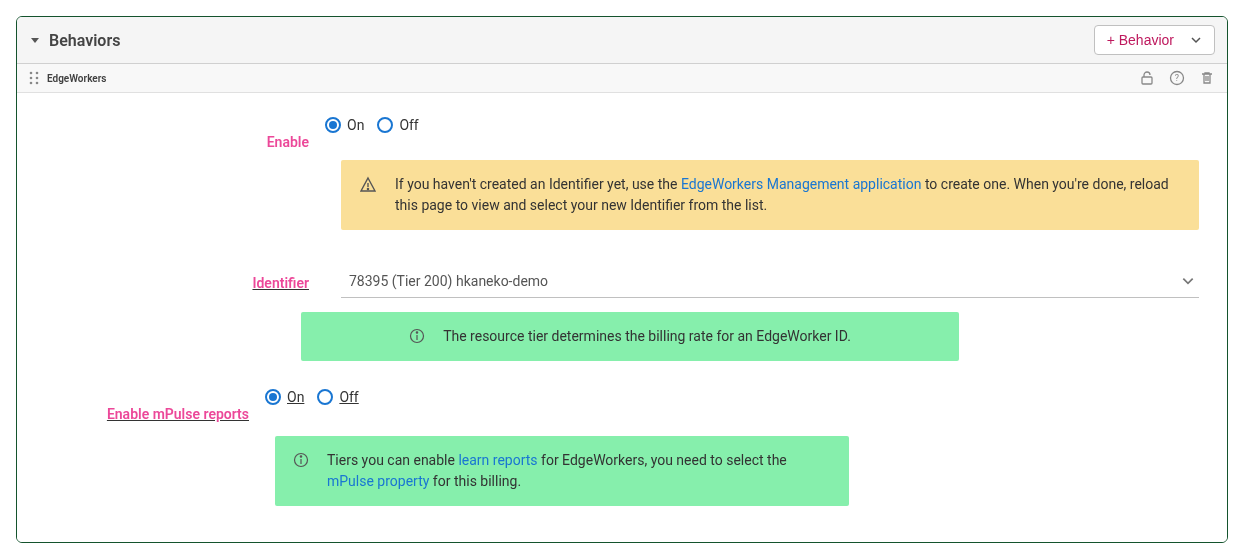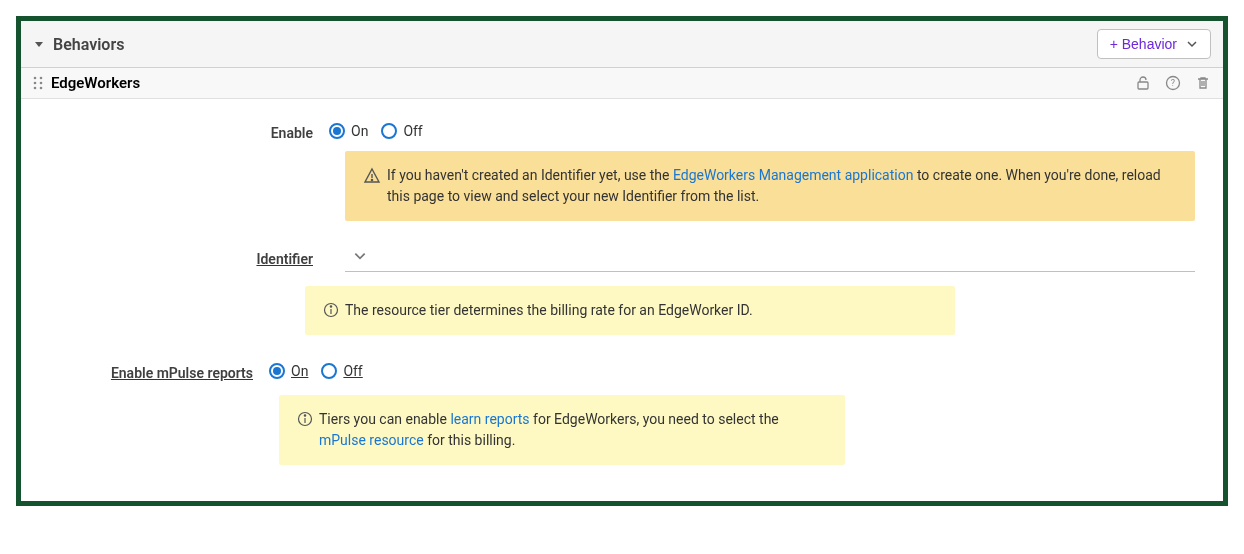--- a/index.html
+++ b/index.html
@@ -5,22 +5,22 @@
   * { box-sizing: border-box; }
   body {
     margin: 0;
     padding: 16px;
     font-family: -apple-system, BlinkMacSystemFont, "Segoe UI", Roboto, Helvetica, Arial, sans-serif;
     font-size: 14px;
     color: #333;
     background: #fff;
   }
   .panel {
-    border: 5px solid #14532d;
-    border-radius: 0;
+    border: 1px solid #14532d;
+    border-radius: 6px;
     overflow: hidden;
   }
   .panel-header {
     display: flex;
     align-items: center;
     justify-content: space-between;
     background: #f5f5f5;
     border-bottom: 1px solid #d0d0d0;
     padding: 8px 12px;
   }
@@ -31,46 +31,46 @@
   }
   .panel-title {
     font-weight: 600;
     font-size: 16px;
     color: #444;
   }
   .chevron-icon svg { display:block; }
   .add-behavior-btn {
     display: flex;
     align-items: center;
-    gap: 9px;
+    gap: 16px;
     background: #fff;
     border: 1px solid #c0c0c0;
     border-radius: 4px;
     padding: 6px 12px;
     font-size: 14px;
-    color: #6d28d9;
+    color: #be185d;
     cursor: pointer;
   }
   .sub-header {
     display: flex;
     align-items: center;
     justify-content: space-between;
     background: #f8f8f8;
     border-bottom: 1px solid #e0e0e0;
     padding: 6px 12px;
   }
   .sub-header-left {
     display: flex;
     align-items: center;
     gap: 8px;
   }
   .sub-header-title {
     font-weight: 600;
-    font-size: 15px;
-    color: #000000;
+    font-size: 10px;
+    color: #404040;
   }
   .sub-header-right {
     display: flex;
     align-items: center;
     gap: 14px;
     color: #777;
   }
   .icon-btn { cursor: pointer; display:flex; align-items:center; }
   .content {
     padding: 24px 28px 36px 28px;
@@ -80,21 +80,22 @@
     display: flex;
     align-items: flex-start;
     margin-bottom: 10px;
   }
   .form-label {
     width: 280px;
     text-align: right;
     font-weight: 600;
     padding-right: 16px;
     padding-top: 2px;
-    color: #404040;
+    color: #ec4899;
+    margin-top: 15px;
   }
   .form-control {
     flex: 1;
     display: flex;
     align-items: center;
     gap: 20px;
   }
   .radio-group {
     display: flex;
     align-items: center;
@@ -116,33 +117,34 @@
   }
   .radio-circle.selected::after {
     content: "";
     width: 8px; height: 8px;
     border-radius: 50%;
     background: #1976d2;
   }
   .alert {
     display: flex;
     align-items: flex-start;
-    gap: 6px;
+    gap: 18px;
     padding: 14px 18px;
     border-radius: 2px;
     margin-top: 8px;
+    justify-content: center;
   }
   .alert-warning {
     background: #fadf98;
     color: #333;
     margin-left: 296px;
     margin-right: 0;
   }
   .alert-info {
-    background: #fef9c3;
+    background: #86efac;
     color: #333;
   }
   .alert-icon { flex-shrink:0; padding-top:2px; color:#555; }
   .alert-text { line-height: 1.5; }
   .alert-text a.link { color: #1976d2; text-decoration: none; cursor:pointer; }
   .select-field {
     display: flex;
     align-items: center;
     justify-content: space-between;
     border-bottom: 1px solid #c0c0c0;
@@ -247,20 +249,21 @@
       </span>
       <div class="alert-text">
         <span>If you haven't created an Identifier yet, use the </span><a class="link">EdgeWorkers Management application</a><span> to create one. When you're done, reload this page to view and select your new Identifier from the list.</span>
       </div>
     </div>
 
     <div class="form-row mt-large">
       <div class="form-label">Identifier</div>
     </div>
     <div class="select-field" style="margin-top:-36px;">
+      <span>78395 (Tier 200) hkaneko-demo</span>
       <svg width="14" height="14" viewBox="0 0 12 12">
           <polyline points="2,4 6,8 10,4" fill="none" stroke="#777" stroke-width="1.5"></polyline>
         </svg>
     </div>
 
     <div class="alert alert-info info-block">
       <span class="alert-icon">
         <svg width="16" height="16" viewBox="0 0 16 16" fill="none" stroke="#555" stroke-width="1.2">
           <circle cx="8" cy="8" r="6.5"></circle>
             <line x1="8" y1="7" x2="8" y2="12"></line>
@@ -288,18 +291,18 @@
 
     <div class="alert alert-info info-block2">
       <span class="alert-icon">
         <svg width="16" height="16" viewBox="0 0 16 16" fill="none" stroke="#555" stroke-width="1.2">
           <circle cx="8" cy="8" r="6.5"></circle>
             <line x1="8" y1="7" x2="8" y2="12"></line>
             <circle cx="8" cy="4.5" r="0.7" fill="#555"></circle>
         </svg>
       </span>
       <div class="alert-text">
-        <span>Tiers you can enable </span><a class="link">learn reports</a><span> for EdgeWorkers, you need to select the </span><a class="link">mPulse resource</a><span> for this billing.</span>
+        <span>Tiers you can enable </span><a class="link">learn reports</a><span> for EdgeWorkers, you need to select the </span><a class="link">mPulse property</a><span> for this billing.</span>
       </div>
     </div>
 
   </div>
 </div>
 
 </body></html>

